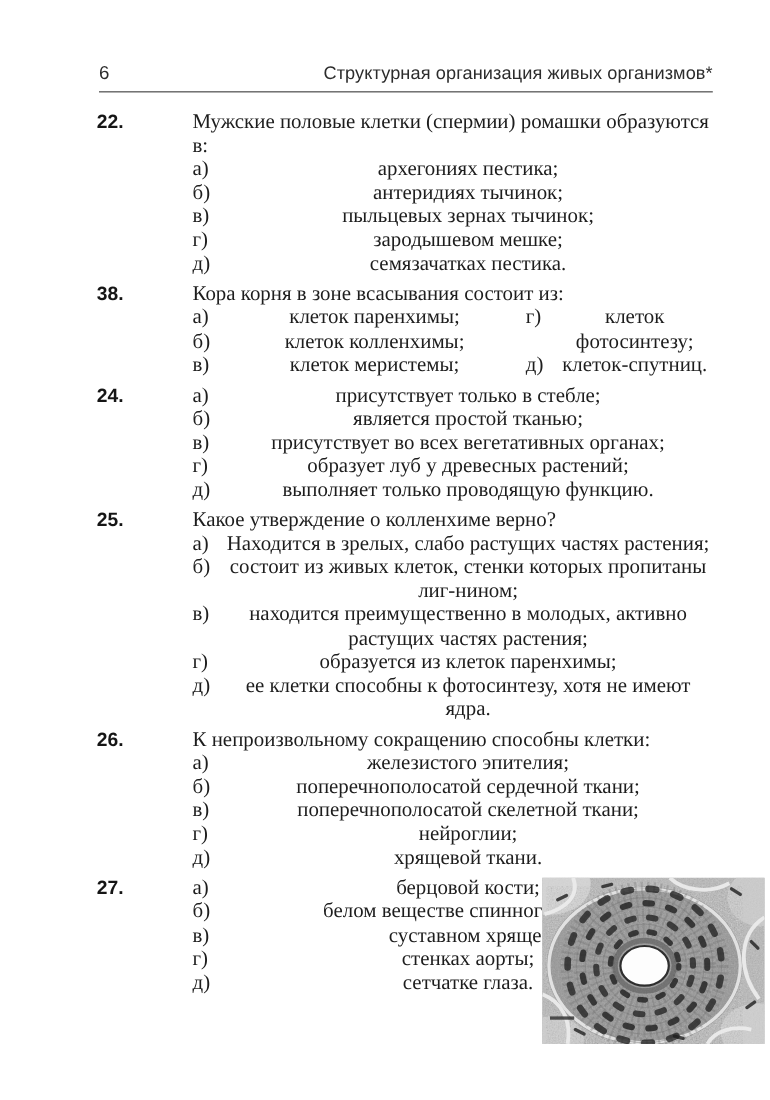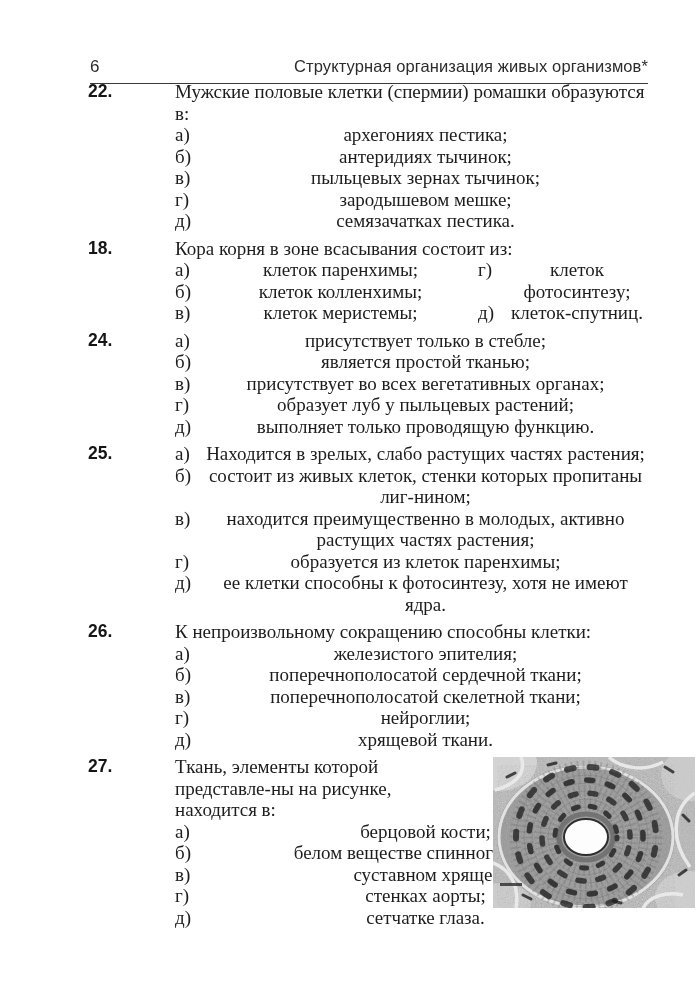--- a/index.html
+++ b/index.html
@@ -14,21 +14,21 @@
   .pagehead {
     position:absolute; left:90px; top:57px; width:558px;
     display:flex; justify-content:space-between; align-items:baseline;
     padding-bottom:6px; border-bottom:1.4px solid #3a3a3a;
     font-family:"Liberation Sans", sans-serif; font-size:16.5px; color:#2c2c2c;
   }
   .pnum { font-size:17px; }
   .ptitle { letter-spacing:0.1px;text-align:center; }
 
   
-  .content { position:absolute; left:88px; top:81px; width:560px; }
+  .content { position:absolute; left:88px; top:100px; width:560px; }
   .q { display:flex; margin-bottom:6px; }
   .qnum {
     width:39px; flex:none;
     font-family:"Liberation Sans", sans-serif; font-weight:700;
     font-size:17.5px; line-height:21.5px; color:#151515;
   }
   .qbody { flex:1; font-size:19px; line-height:21.5px;margin-left:48px; }
   .qtext { }
   .opt { display:flex; }
   .letter { width:28px; flex:none; }
@@ -82,21 +82,21 @@
           <span class="otext">зародышевом мешке;</span>
         </div>
         <div class="opt">
           <span class="letter">д)</span>
           <span class="otext">семязачатках пестика.</span>
         </div>
       </div>
     </section>
 
     <section class="q">
-      <span class="qnum">18.</span>
+      <span class="qnum">38.</span>
       <div class="qbody">
         <div class="qtext">Кора корня в зоне всасывания состоит из:</div>
         <div class="cols">
           <div class="col left">
             <div class="opt">
               <span class="letter">а)</span>
               <span class="otext">клеток паренхимы;</span>
             </div>
             <div class="opt">
               <span class="letter">б)</span>
@@ -131,32 +131,33 @@
         <div class="opt">
           <span class="letter">б)</span>
           <span class="otext">является простой тканью;</span>
         </div>
         <div class="opt">
           <span class="letter">в)</span>
           <span class="otext">присутствует во всех вегетативных органах;</span>
         </div>
         <div class="opt">
           <span class="letter">г)</span>
-          <span class="otext">образует луб у пыльцевых растений;</span>
+          <span class="otext">образует луб у древесных растений;</span>
         </div>
         <div class="opt">
           <span class="letter">д)</span>
           <span class="otext">выполняет только проводящую функцию.</span>
         </div>
       </div>
     </section>
 
     <section class="q">
       <span class="qnum">25.</span>
       <div class="qbody">
+        <div class="qtext">Какое утверждение о колленхиме верно?</div>
         <div class="opt">
           <span class="letter">а)</span>
           <span class="otext">Находится в зрелых, слабо растущих частях растения;</span>
         </div>
         <div class="opt">
           <span class="letter">б)</span>
           <span class="otext wb">состоит из живых клеток, стенки которых пропитаны лиг-нином;</span>
         </div>
         <div class="opt">
           <span class="letter">в)</span>
@@ -196,21 +197,20 @@
         <div class="opt">
           <span class="letter">д)</span>
           <span class="otext">хрящевой ткани.</span>
         </div>
       </div>
     </section>
 
     <section class="q">
       <span class="qnum">27.</span>
       <div class="qbody q27body">
-        <div class="qtext q27text">Ткань, элементы которой представле-ны на рисунке, находится в:</div>
         <div class="opt">
           <span class="letter">а)</span>
           <span class="otext">берцовой кости;</span>
         </div>
         <div class="opt">
           <span class="letter">б)</span>
           <span class="otext">белом веществе спинного мозга;</span>
         </div>
         <div class="opt">
           <span class="letter">в)</span>

